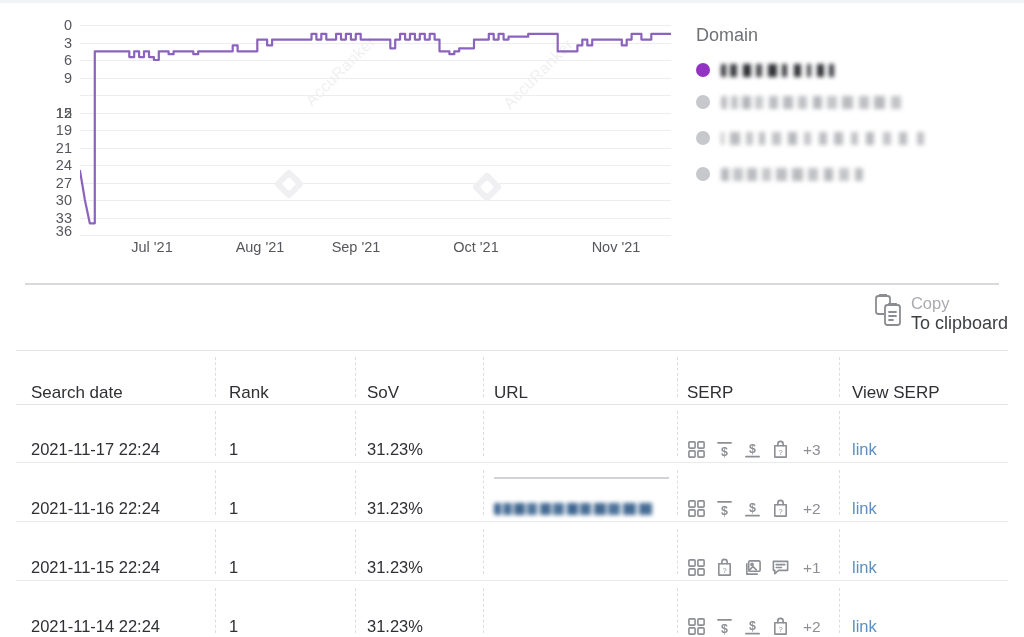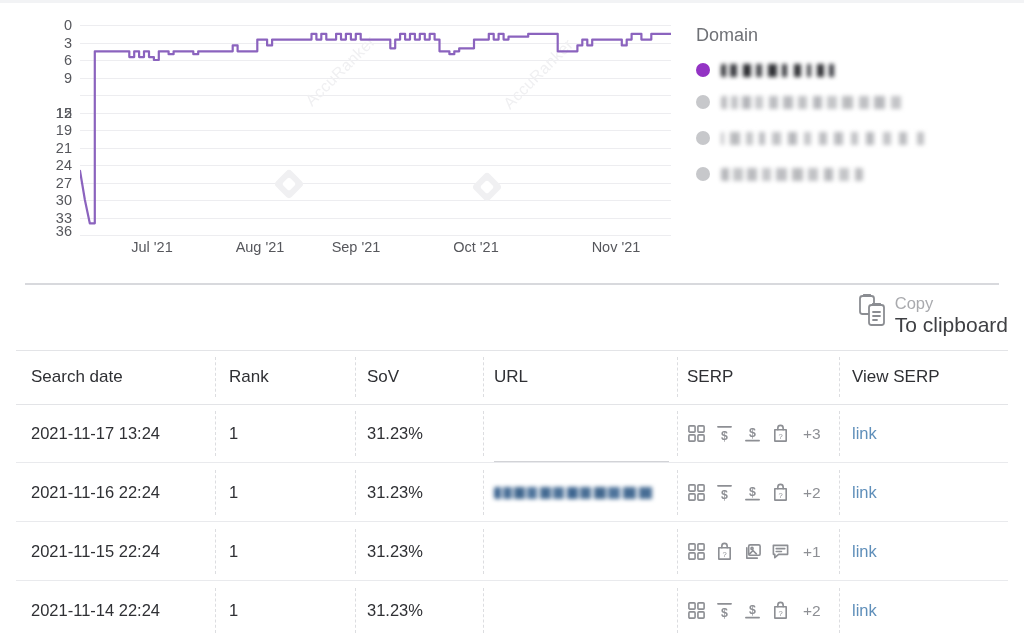--- a/index.html
+++ b/index.html
@@ -127,36 +127,36 @@
   }
 
   
   .copy-block {
     position:absolute; right:16px; top:294px;
     display:flex; align-items:flex-start;
   }
   .copy-icon { width:30px; height:34px; margin-right:7px; flex:none; color:#8b8d92; }
   .copy-text { line-height:1.15; }
   .copy-line1 { font-size:16.5px; color:#a9aaae; }
-  .copy-line2 { font-size:21px; color:#3f4044; }
+  .copy-line2 { font-size:18px; color:#3f4044; }
 
   
   .table { position:absolute; left:16px; top:350px; width:992px; }
   .thead-rule-top, .thead-rule-bottom {
     position:absolute; left:0; width:992px; height:1px; background:#e3e4e7;
   }
   .thead-rule-top { top:0; }
   .thead-rule-bottom { top:54px; }
   .row { position:relative; height:59px; width:992px; }
   .row.head { height:54px; }
   .row-rule {
     position:absolute; left:0; bottom:0; width:992px; height:1px; background:#e9eaed;
   }
   .cell {
-    position:absolute; top:0; height:100%;
+    position:absolute; top:16px; height:100%;
     display:flex; align-items:center;
     font-size:16.5px; color:#2f3034;
   }
   .cell.head { color:#2f3034; font-size:17px; }
   .col-sep {
     position:absolute; top:7px; bottom:7px; width:0;
     border-left:1px dashed #dcdde0;
   }
   
   .c-date { left:15px; width:185px; }
@@ -330,21 +330,21 @@
 
     <div class="thead-rule-bottom"></div>
 
     <div id="tbody">
         <div class="row">
           <span class="col-sep s1"></span>
           <span class="col-sep s2"></span>
           <span class="col-sep s3"></span>
           <span class="col-sep s4"></span>
           <span class="col-sep s5"></span>
-          <span class="cell c-date">2021-11-17 13:24</span>
+          <span class="cell c-date">2021-11-17 22:24</span>
           <span class="cell c-rank">1</span>
           <span class="cell c-sov">31.23%</span>
           <span class="cell c-url">
             <span class="url-blur url-a"></span>
             <span class="url-underline"></span>
           </span>
           <span class="cell c-serp">
             <span class="serp-icons">
               <svg width="19" height="19" viewBox="0 0 20 20" fill="none" stroke="currentColor" stroke-width="1.7" stroke-linecap="round" stroke-linejoin="round">
                 <rect x="2" y="2" width="6.5" height="6.5" rx="1"></rect>

